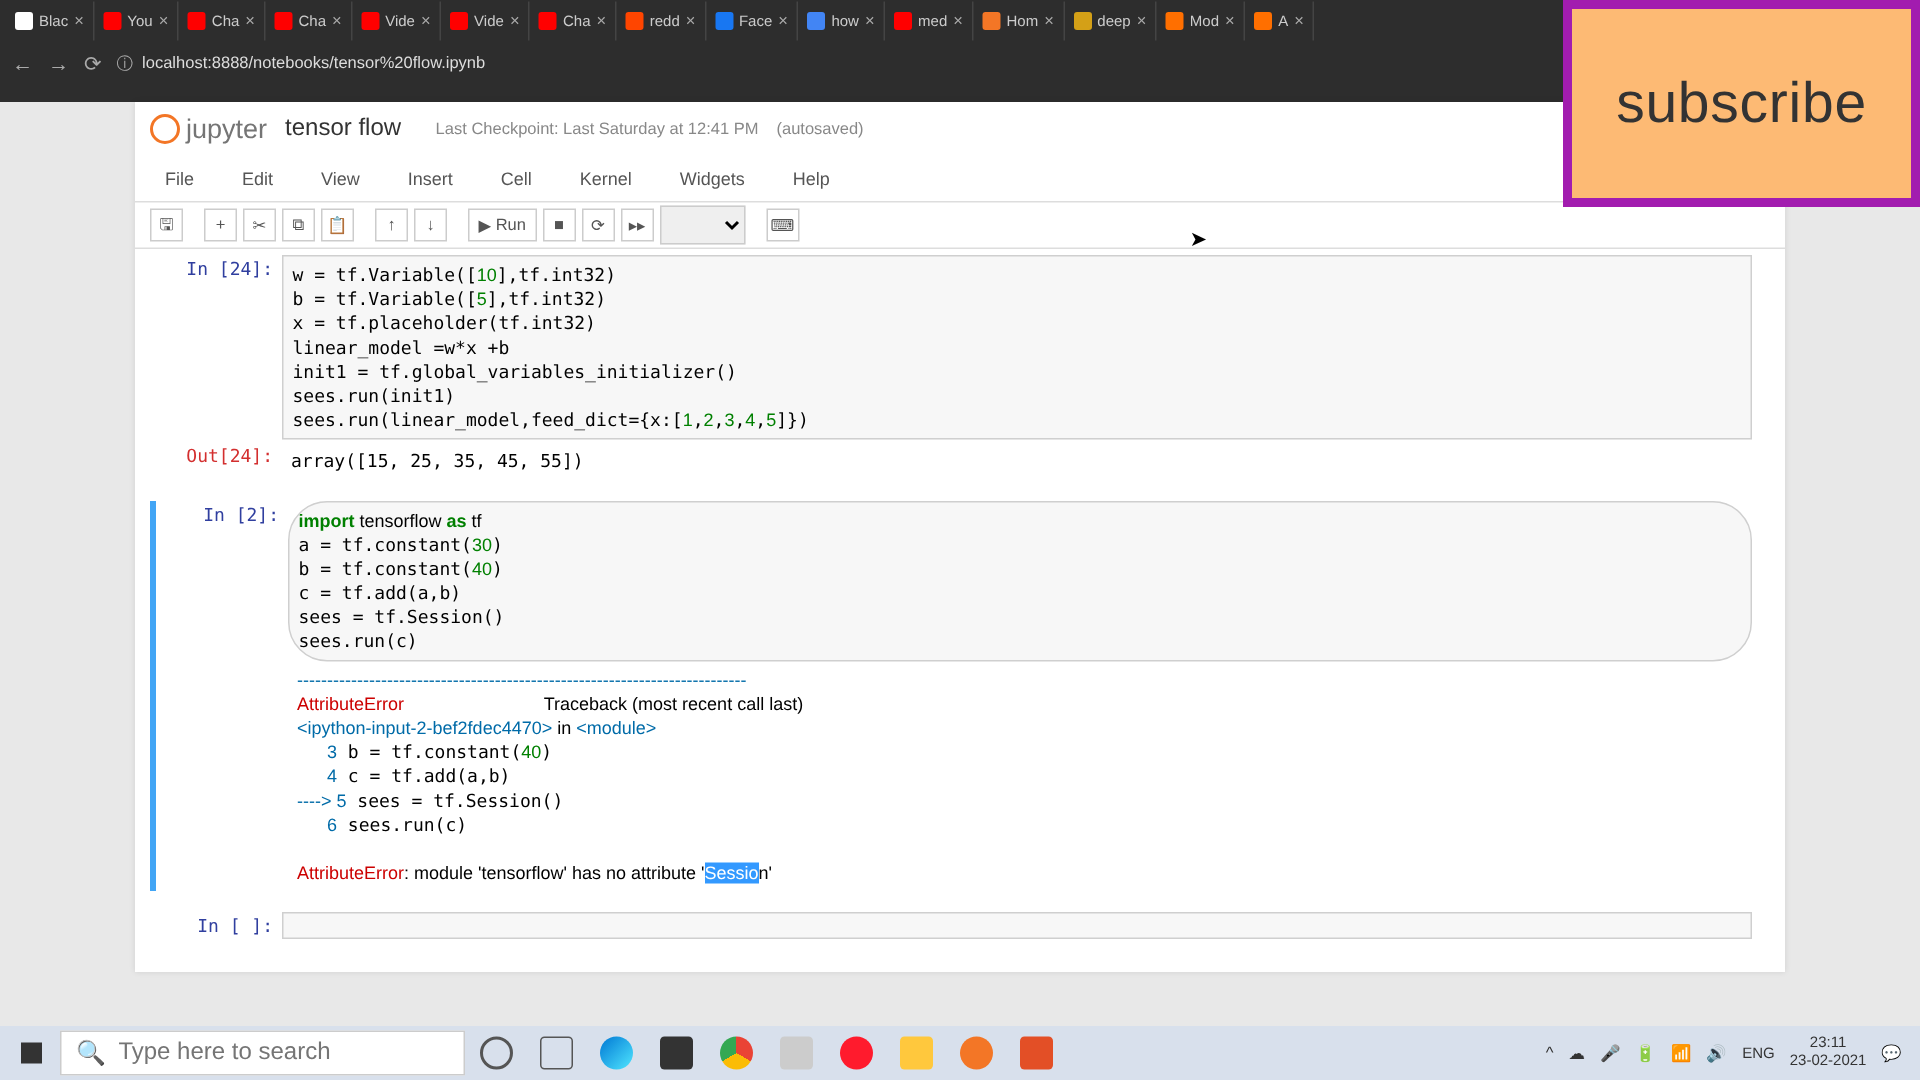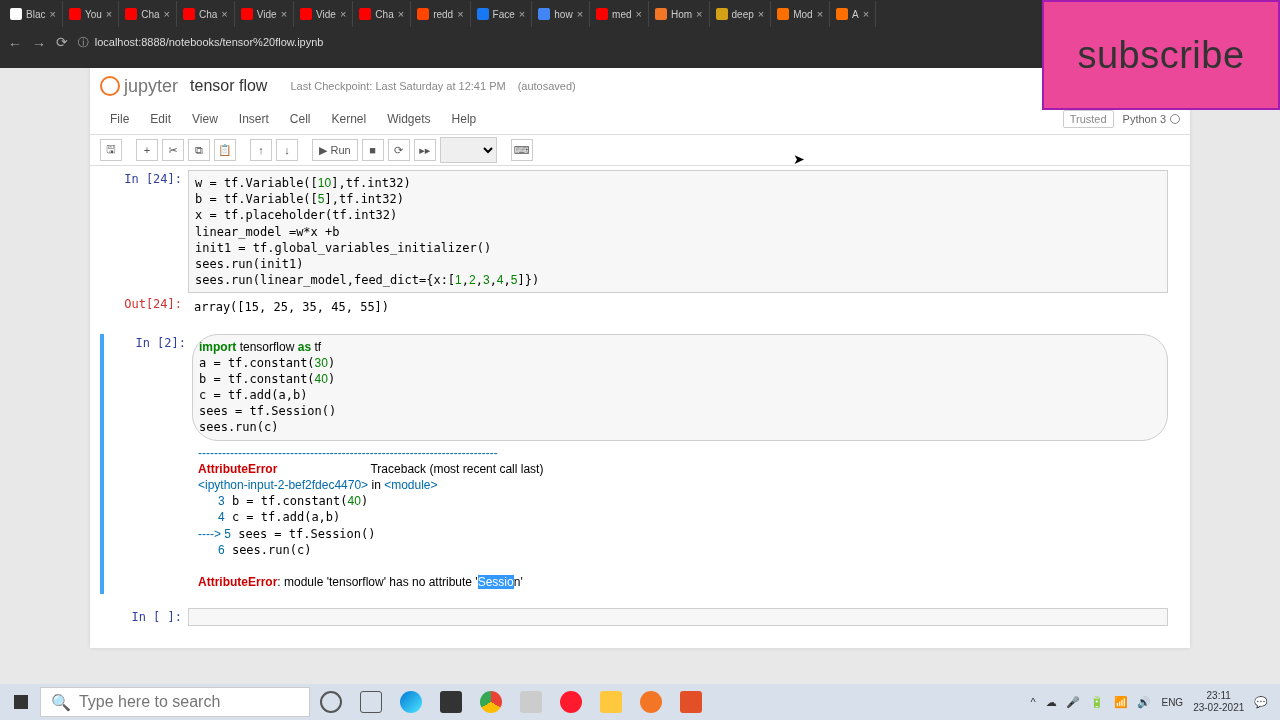--- a/index.html
+++ b/index.html
@@ -20,21 +20,21 @@
 
 .jp-header { display: flex; align-items: center; padding: 4px 10px; gap: 12px; background: #fff; }
 .jp-logo { display: flex; align-items: center; gap: 4px; }
 .jp-logo-icon { width: 20px; height: 20px; border: 2px solid #f37626; border-radius: 50%; position: relative; }
 .jp-logo-text { color: #757575; font-size: 18px; font-weight: 500; }
 .jp-title { font-size: 16px; color: #333; }
 .jp-checkpoint { font-size: 11px; color: #888; margin-left: 11px; }
 .jp-autosaved { font-size: 11px; color: #888; }
 .jp-python-logo { margin-left: auto; width: 28px; height: 28px; }
 
-.menu-bar { display: flex; align-items: center; padding: 4px 10px; gap: 1px; border-bottom: 1px solid #ddd; }
+.menu-bar { display: flex; align-items: center; padding: 4px 10px; gap: 12px; border-bottom: 1px solid #ddd; }
 .menu-item { font-size: 12px; color: #555; padding: 4px 10px; cursor: pointer; }
 .trusted { margin-left: auto; font-size: 11px; color: #888; border: 1px solid #ccc; padding: 2px 6px; border-radius: 2px; }
 .kernel-indicator { margin-left: 8px; font-size: 11px; color: #666; display: flex; align-items: center; gap: 4px; }
 .kernel-dot { width: 10px; height: 10px; border: 1px solid #888; border-radius: 50%; }
 
 .toolbar { display: flex; align-items: center; padding: 2px 10px; gap: 4px; border-bottom: 1px solid #ddd; }
 .tool-btn { width: 22px; height: 22px; border: 1px solid #ccc; background: #fff; font-size: 11px; display: flex; align-items: center; justify-content: center; cursor: pointer; color: #555; }
 .tool-sep { width: 6px; }
 .run-btn { width: auto; padding: 0 6px; display: flex; gap: 3px; align-items: center; }
 .cell-type { height: 22px; border: 1px solid #ccc; font-size: 11px; padding: 12px 4px; }
@@ -44,27 +44,27 @@
 .cell.selected { border-left: 4px solid #42a5f5; }
 .prompt-area { width: 88px; text-align: right; padding: 2px 6px 2px 2px; font-family: monospace; font-size: 12px; color: #303f9f; flex-shrink: 0; }
 .prompt-area.out { color: #d32f2f; }
 .cell-content { flex: 1; }
 .code-box { border: 1px solid #cfcfcf; background: #f7f7f7; padding: 4px 6px; font-family: monospace; font-size: 12px; line-height: 1.35; white-space: pre; overflow-x: auto; }
 .cell.selected .code-box { background: #f7f7f7; border-radius: 26px; }
 .output-box { padding: 4px 6px; font-family: monospace; font-size: 12px; line-height: 1.35; white-space: pre; }
 
 .py-k { color: #008000; font-weight: bold; }
 .py-num { color: #008000; }
-.py-err { color: #cc0000; font-weight: bold; }
+.py-err { color: #cc0000; font-weight: normal; }
 .py-mod { color: #006ba8; }
 .py-trace { color: #006ba8; }
 .py-sel { background: #3399ff; color: #fff; }
 .py-dash { color: #006ba8; }
 
-.subscribe-box { position: absolute; top: 0; right: 0; width: 238px; height: 110px; background: #ec4899; border: 2px solid #a21caf; display: flex; align-items: center; justify-content: center; font-size: 38px; color: #333; letter-spacing: 0.5px; z-index: 100; }
+.subscribe-box { position: absolute; top: 0; right: 0; width: 238px; height: 138px; background: #fdba74; border: 6px solid #a21caf; display: flex; align-items: center; justify-content: center; font-size: 38px; color: #333; letter-spacing: 0.5px; z-index: 100; }
 
 .taskbar { position: absolute; bottom: 0; left: 0; right: 0; height: 36px; background: #d8e0ec; display: flex; align-items: center; padding: 0 4px; gap: 2px; }
 .win-start { width: 34px; height: 30px; display: flex; align-items: center; justify-content: center; }
 .win-logo { width: 14px; height: 14px; background: #333; }
 .search-box { display: flex; align-items: center; gap: 8px; background: #fff; height: 30px; padding: 0 10px; width: 270px; border: 1px solid #ccc; }
 .search-box input { border: none; outline: none; font-size: 16px; flex: 1; }
 .tb-icon { width: 38px; height: 30px; display: flex; align-items: center; justify-content: center; }
 .tb-icon-inner { width: 22px; height: 22px; border-radius: 3px; }
 .tb-tray { margin-left: auto; display: flex; align-items: center; gap: 10px; font-size: 10px; color: #333; padding-right: 8px; }
 .tb-time { display: flex; flex-direction: column; align-items: center; line-height: 1.2; }

